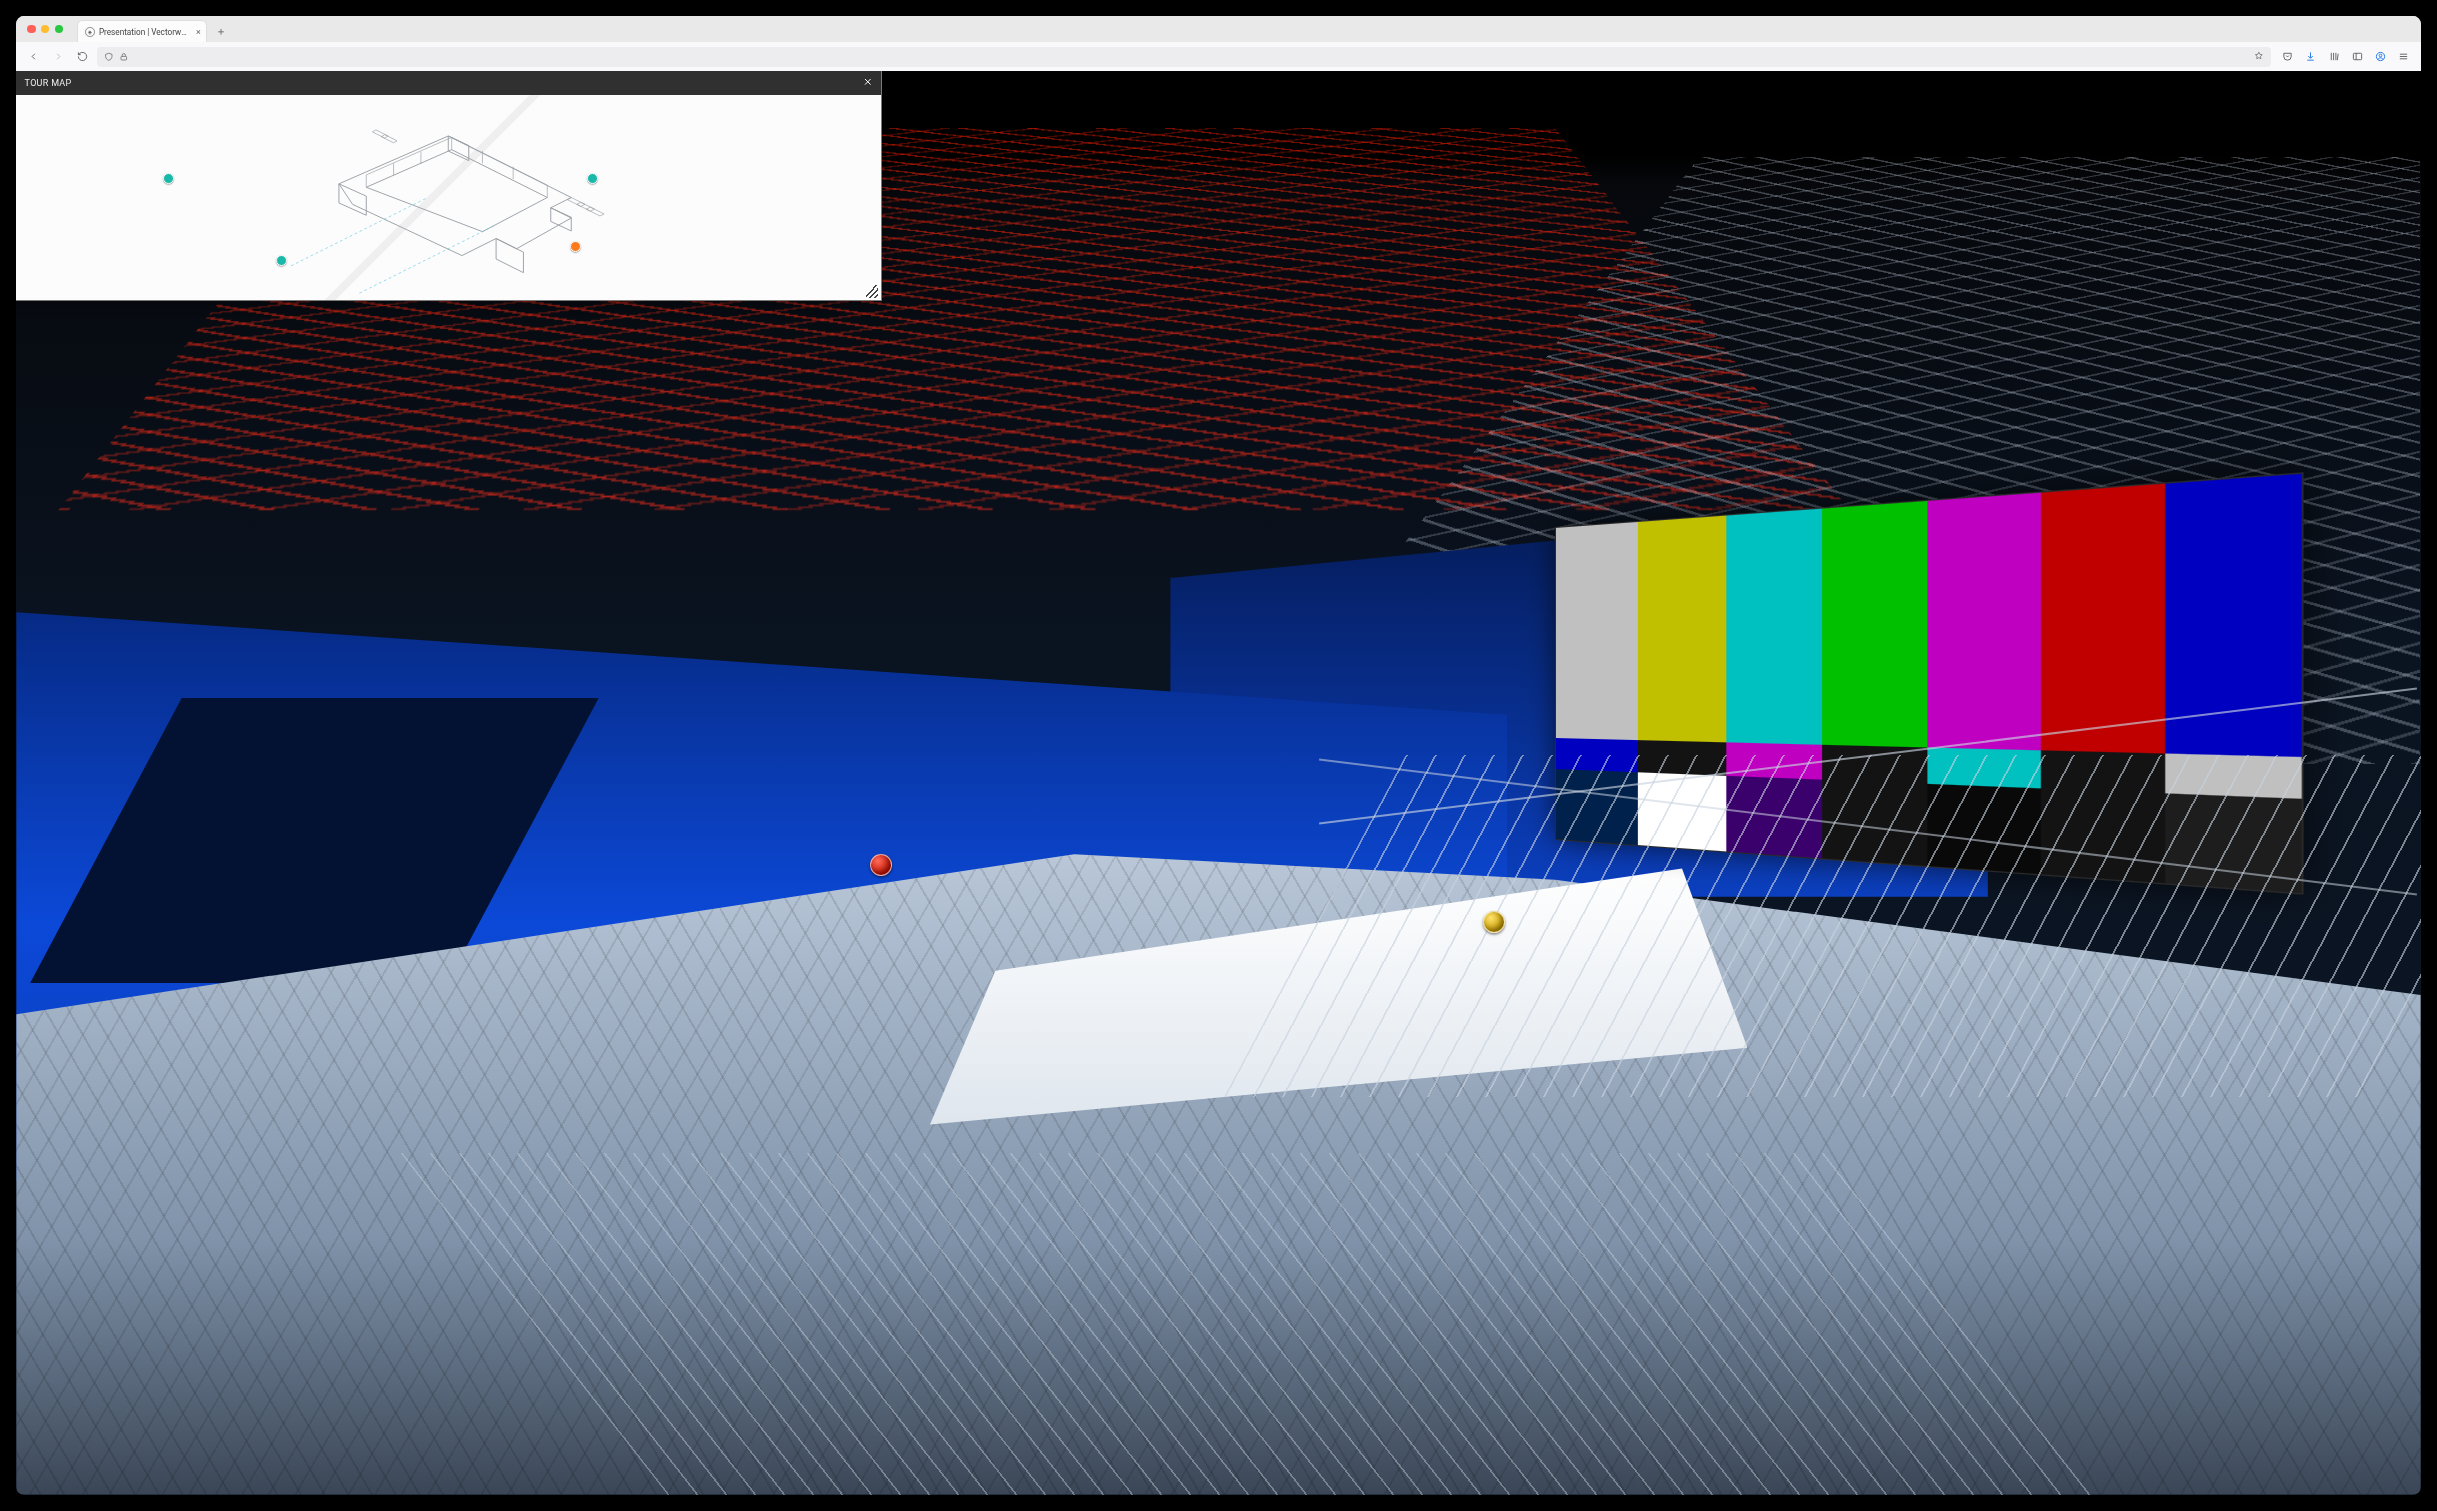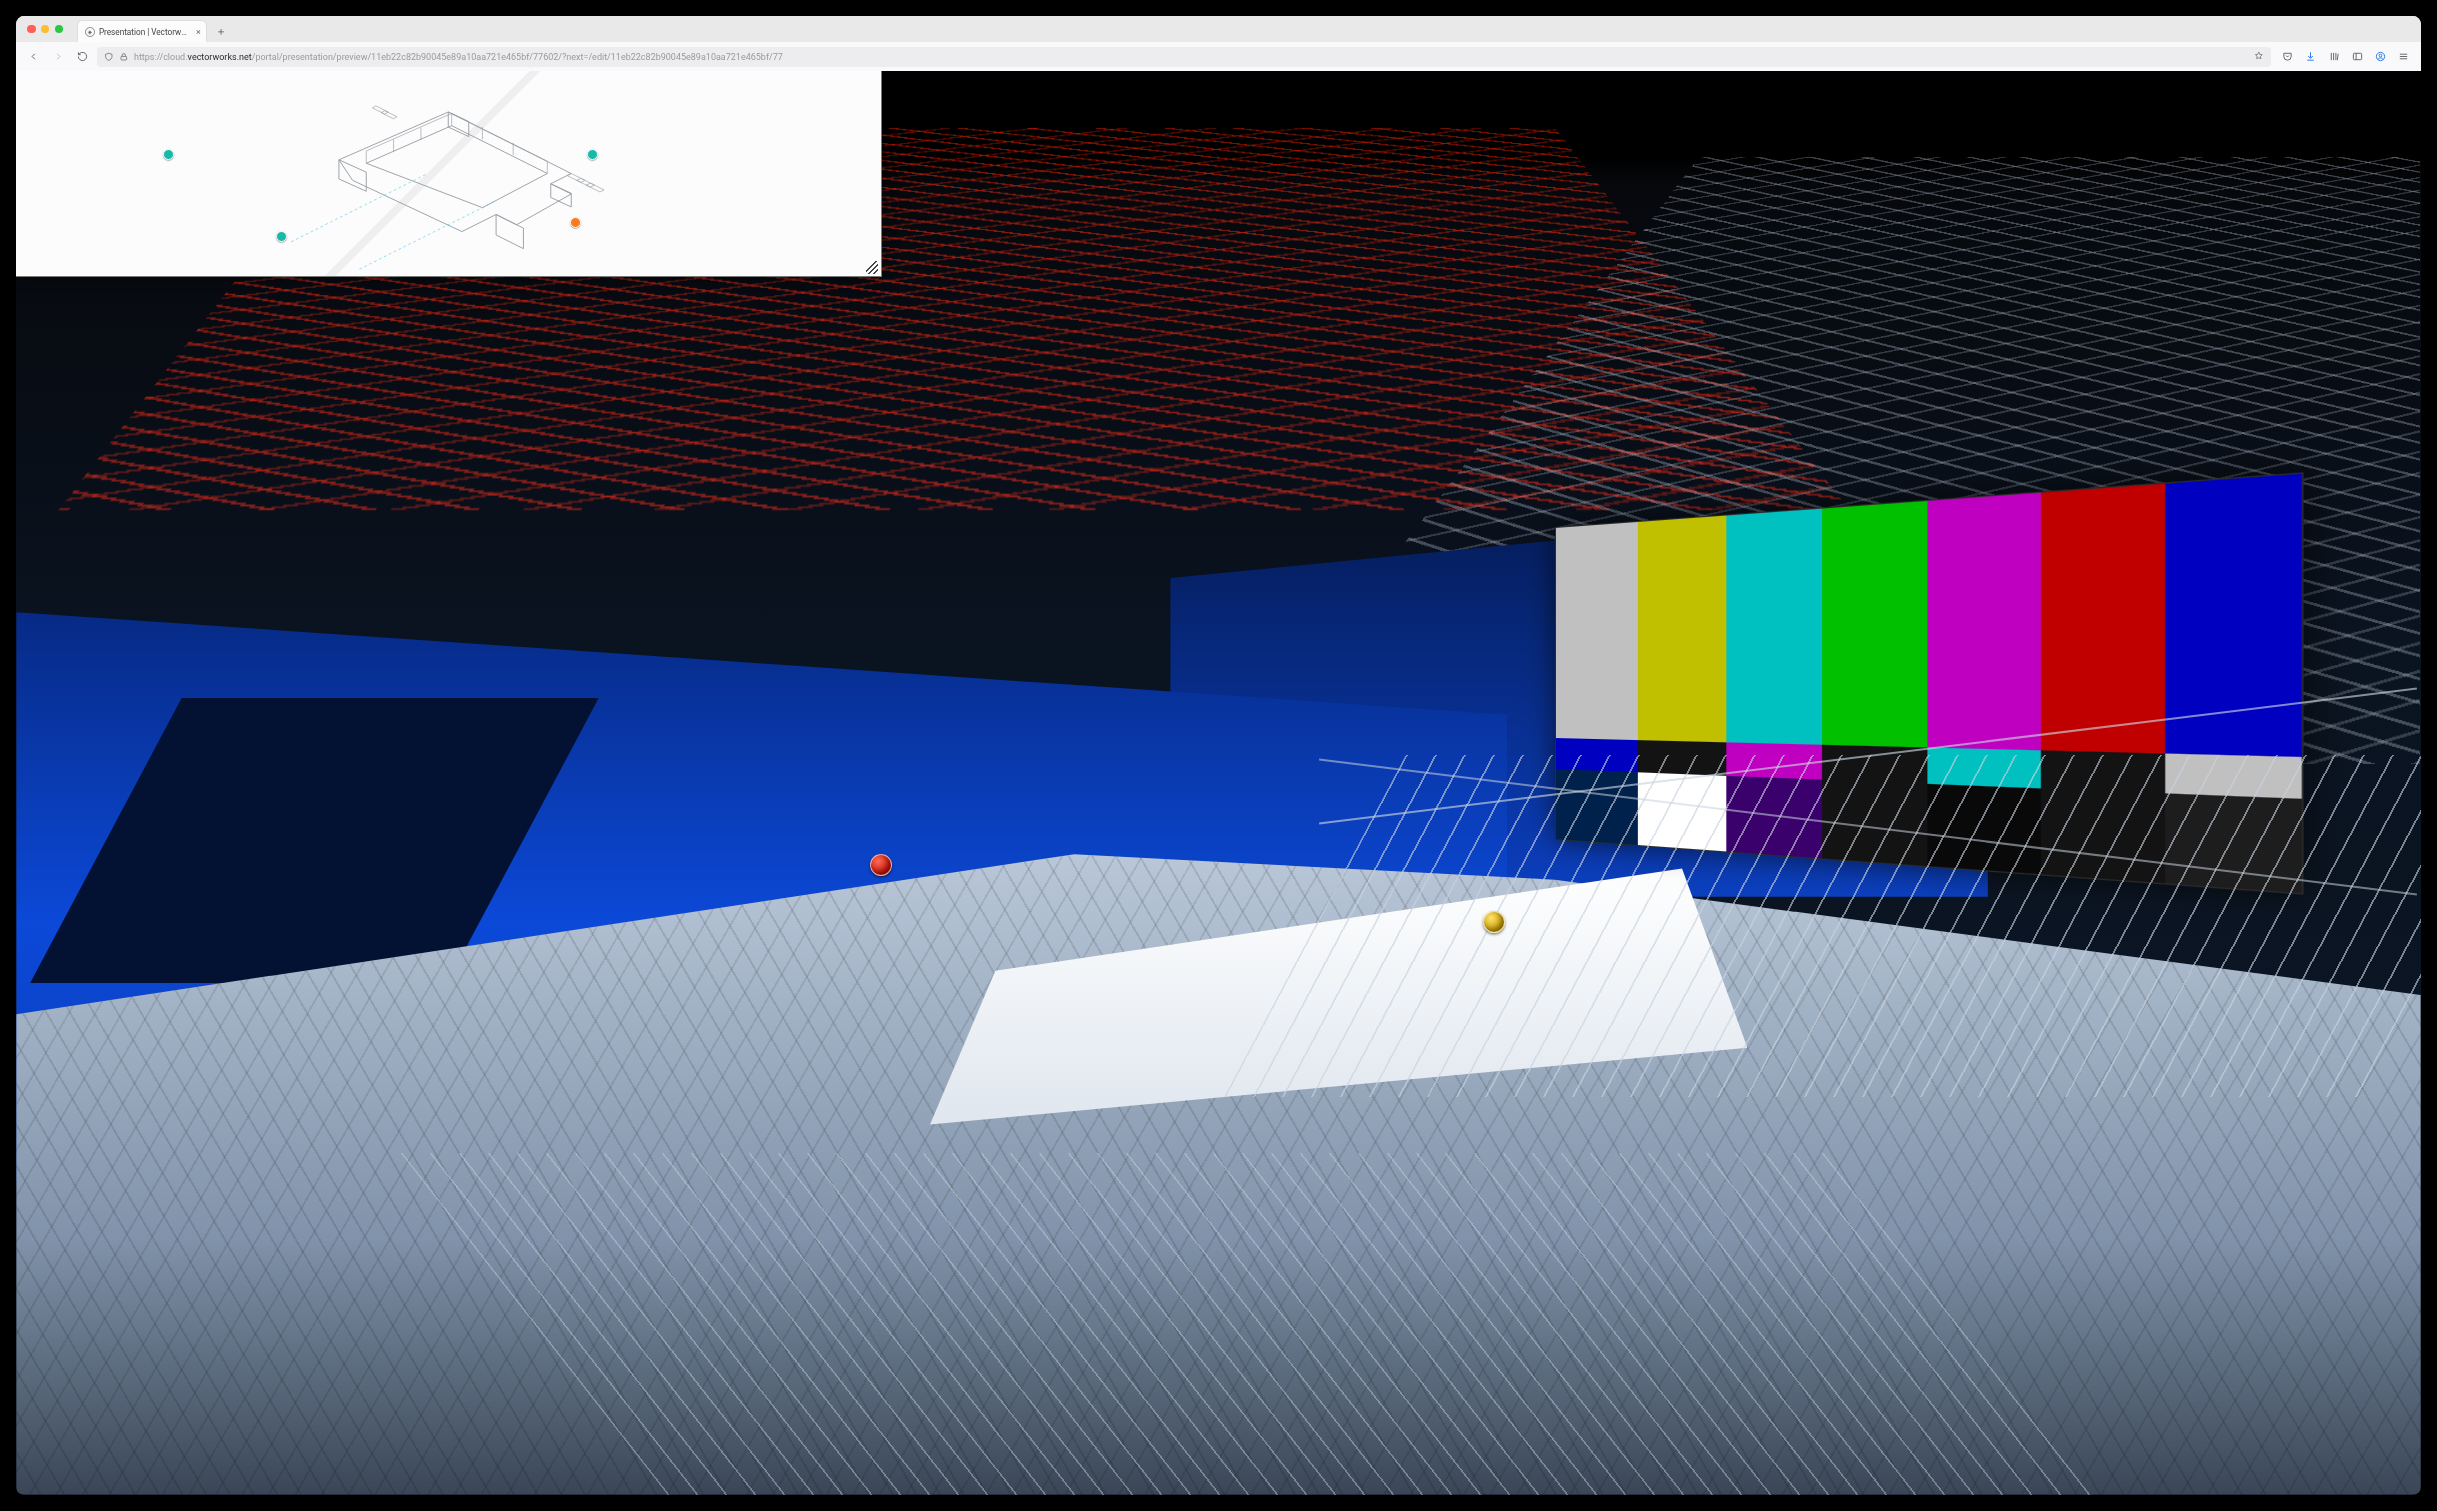--- a/index.html
+++ b/index.html
@@ -303,23 +303,20 @@
         <span class="shield">
           <svg viewBox="0 0 24 24" fill="none" stroke="currentColor" stroke-width="2">
               <path d="M12 3l8 3v5c0 5-3.5 8.5-8 10-4.5-1.5-8-5-8-10V6l8-3z"></path>
             </svg>
         </span>
         <span class="lock">
           <svg viewBox="0 0 24 24" fill="none" stroke="currentColor" stroke-width="2">
               <rect x="5" y="11" width="14" height="9" rx="2"></rect>
               <path d="M8 11V8a4 4 0 1 1 8 0v3"></path>
             </svg>
-        </span>
-        <span class="addr">
-          <span class="dim">https://</span><span class="dim">cloud.</span><span class="host">vectorworks.net</span><span class="dim">/portal/presentation/preview/11eb22c82b90045e89a10aa721e465bf/77602/?next=/edit/11eb22c82b90045e89a10aa721e465bf/77</span>
         </span>
         <span class="star">
           <svg viewBox="0 0 24 24" fill="none" stroke="currentColor" stroke-width="2">
               <path d="M12 3l2.6 5.3 5.9.9-4.3 4.1 1 5.8L12 16.9 6.8 19l1-5.8L3.5 9.2l5.9-.9L12 3z"></path>
             </svg>
         </span>
       </div>
 
       <div class="right-icons">
         <div class="tool-btn">
@@ -404,20 +401,28 @@
       <div class="railing a"></div>
       <div class="railing b"></div>
       <div class="railing c"></div>
       <div class="railing d"></div>
 
       <div class="spot red"></div>
       <div class="spot yellow"></div>
     </div>
 
     <div class="tour-map">
+      <div class="tour-map-header">
+        <span>TOUR MAP</span>
+        <span class="close">
+          <svg width="9.6" height="9.6" viewBox="0 0 24 24" fill="none" stroke="currentColor" stroke-width="2.5">
+              <path d="M5 5l14 14M19 5L5 19"></path>
+            </svg>
+        </span>
+      </div>
       <div class="tour-map-body">
 
         <svg viewBox="0 0 500 300">
           <g stroke="#9aa0a6" stroke-width="1.4" fill="none">
 
             <path d="M90 130 L250 60 L430 150 L400 165 L430 180 L350 225 L320 210 L270 235 L110 160 Z"></path>
 
             <path d="M130 135 L255 80 L395 150 L300 200 Z"></path>
 
             <path d="M90 130 l0 28 40 18 0 -28 z"></path>

